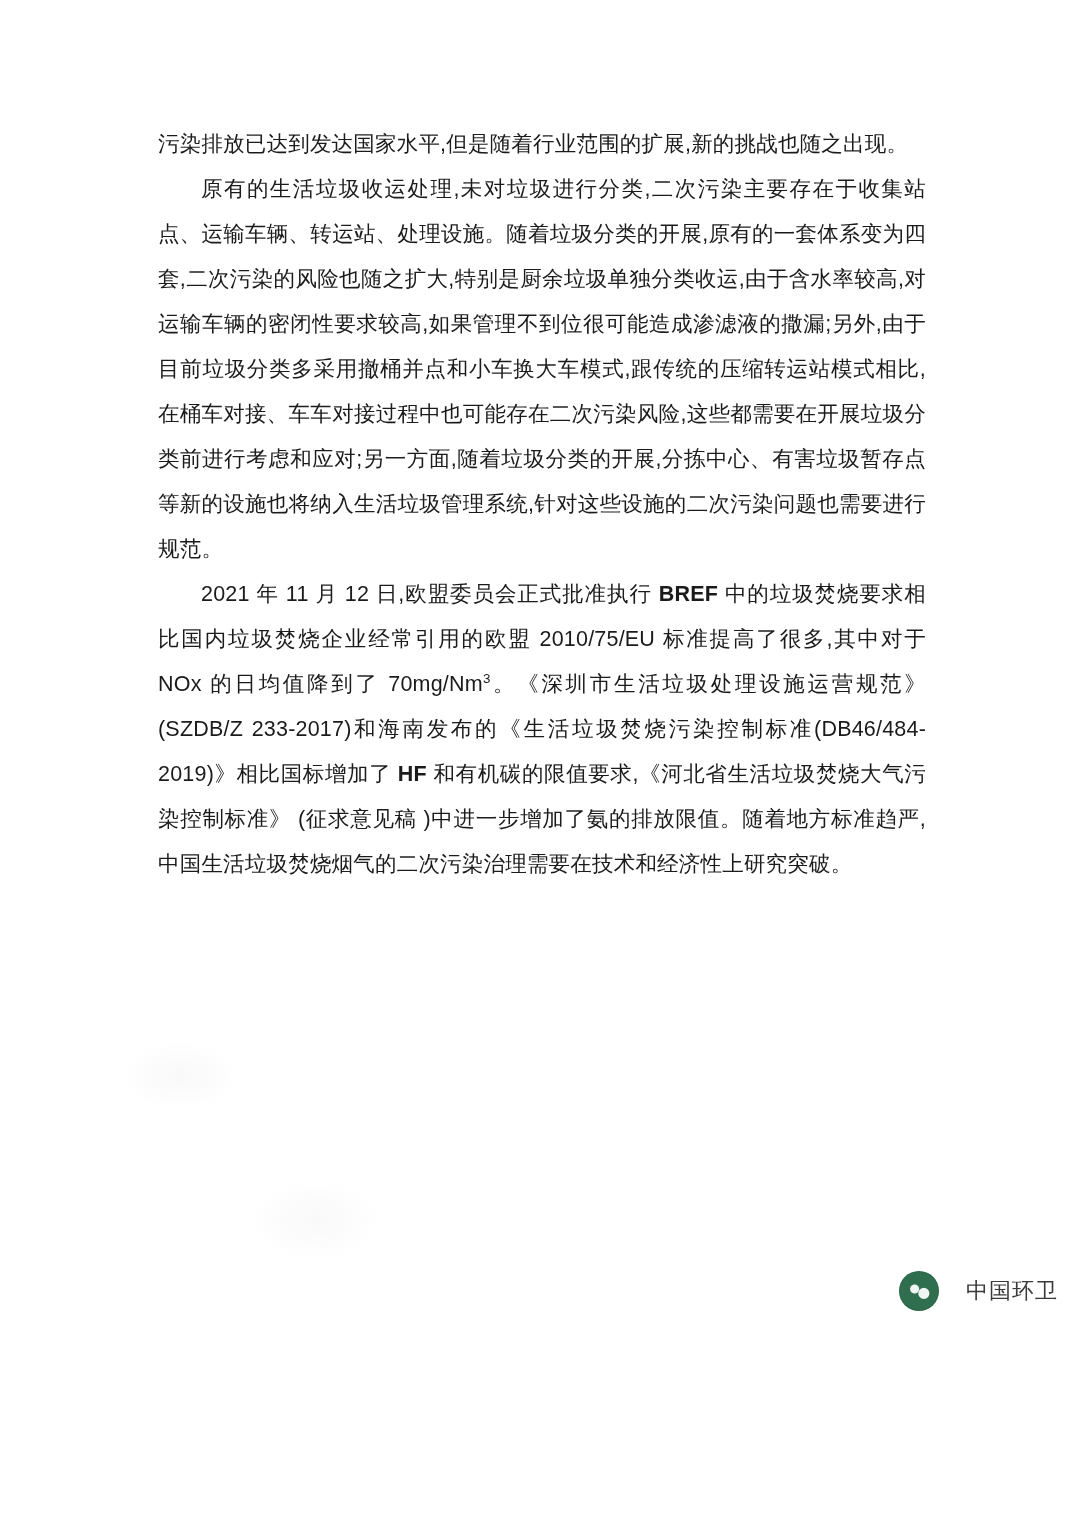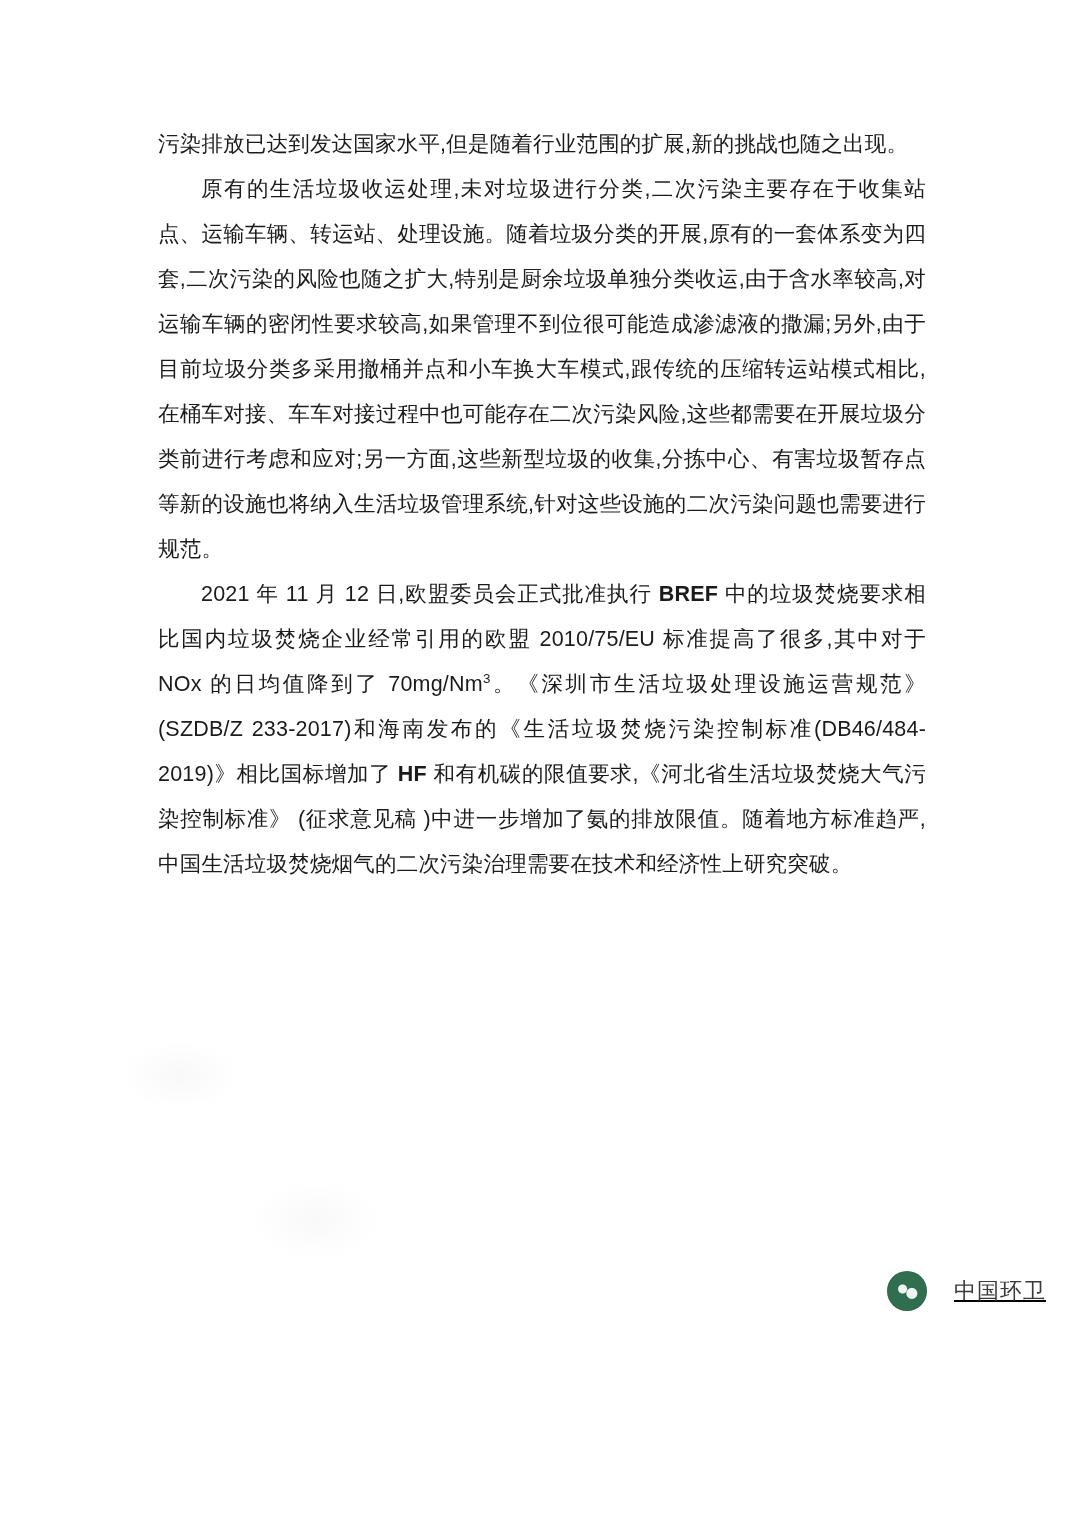--- a/index.html
+++ b/index.html
@@ -49,26 +49,25 @@
     left: 0;
     top: 1412px;
     width: 1080px;
     text-align: center;
     font-family: Liberation Mono, monospace;
     font-size: 19px;
     color: #2b2b2b;
   }
   .watermark {
     position: absolute;
-    right: 34px;
+    right: 22px;
     bottom: 14px;
     display: flex;
     align-items: center;
     gap: 27px;
-    text-decoration: underline;
   }
   .wm-logo {
     width: 40px;
     height: 40px;
     border-radius: 50%;
     background: #2f6f4f;
     position: relative;
     flex: 0 0 auto;
     box-shadow: inset 0 0 0 1px rgba(0,0,0,0.08);
   }
@@ -109,21 +108,21 @@
 <div class="page">
 
   <div class="noise n1"></div>
   <div class="noise n2"></div>
   <div class="noise n3"></div>
 
   <div class="content">
 
     <p class="para">污染排放已达到发达国家水平,但是随着行业范围的扩展,新的挑战也随之出现。</p>
 
-    <p class="para indent">原有的生活垃圾收运处理,未对垃圾进行分类,二次污染主要存在于收集站点、运输车辆、转运站、处理设施。随着垃圾分类的开展,原有的一套体系变为四套,二次污染的风险也随之扩大,特别是厨余垃圾单独分类收运,由于含水率较高,对运输车辆的密闭性要求较高,如果管理不到位很可能造成渗滤液的撒漏;另外,由于目前垃圾分类多采用撤桶并点和小车换大车模式,跟传统的压缩转运站模式相比,在桶车对接、车车对接过程中也可能存在二次污染风险,这些都需要在开展垃圾分类前进行考虑和应对;另一方面,这些新型垃圾的收集,分拣中心、有害垃圾暂存点等新的设施也将纳入生活垃圾管理系统,针对这些设施的二次污染问题也需要进行规范。</p>
+    <p class="para indent">原有的生活垃圾收运处理,未对垃圾进行分类,二次污染主要存在于收集站点、运输车辆、转运站、处理设施。随着垃圾分类的开展,原有的一套体系变为四套,二次污染的风险也随之扩大,特别是厨余垃圾单独分类收运,由于含水率较高,对运输车辆的密闭性要求较高,如果管理不到位很可能造成渗滤液的撒漏;另外,由于目前垃圾分类多采用撤桶并点和小车换大车模式,跟传统的压缩转运站模式相比,在桶车对接、车车对接过程中也可能存在二次污染风险,这些都需要在开展垃圾分类前进行考虑和应对;另一方面,随着垃圾分类的开展,分拣中心、有害垃圾暂存点等新的设施也将纳入生活垃圾管理系统,针对这些设施的二次污染问题也需要进行规范。</p>
 
     <p class="para indent">
       <span>2021 年 11 月 12 日,欧盟委员会正式批准执行 </span><span class="b">BREF</span><span> 中的垃圾焚烧要求相比国内垃圾焚烧企业经常引用的欧盟 2010/75/EU 标准提高了很多,其中对于 NOx 的日均值降到了 70mg/Nm</span><sup>3</sup><span>。《深圳市生活垃圾处理设施运营规范》(SZDB/Z 233-2017)和海南发布的《生活垃圾焚烧污染控制标准(DB46/484-2019)》相比国标增加了 </span><span class="b">HF</span><span> 和有机碳的限值要求,《河北省生活垃圾焚烧大气污染控制标准》 (征求意见稿 )中进一步增加了氨的排放限值。随着地方标准趋严,中国生活垃圾焚烧烟气的二次污染治理需要在技术和经济性上研究突破。</span>
     </p>
 
 
   </div>
 
   <div class="page-number">34</div>
 

